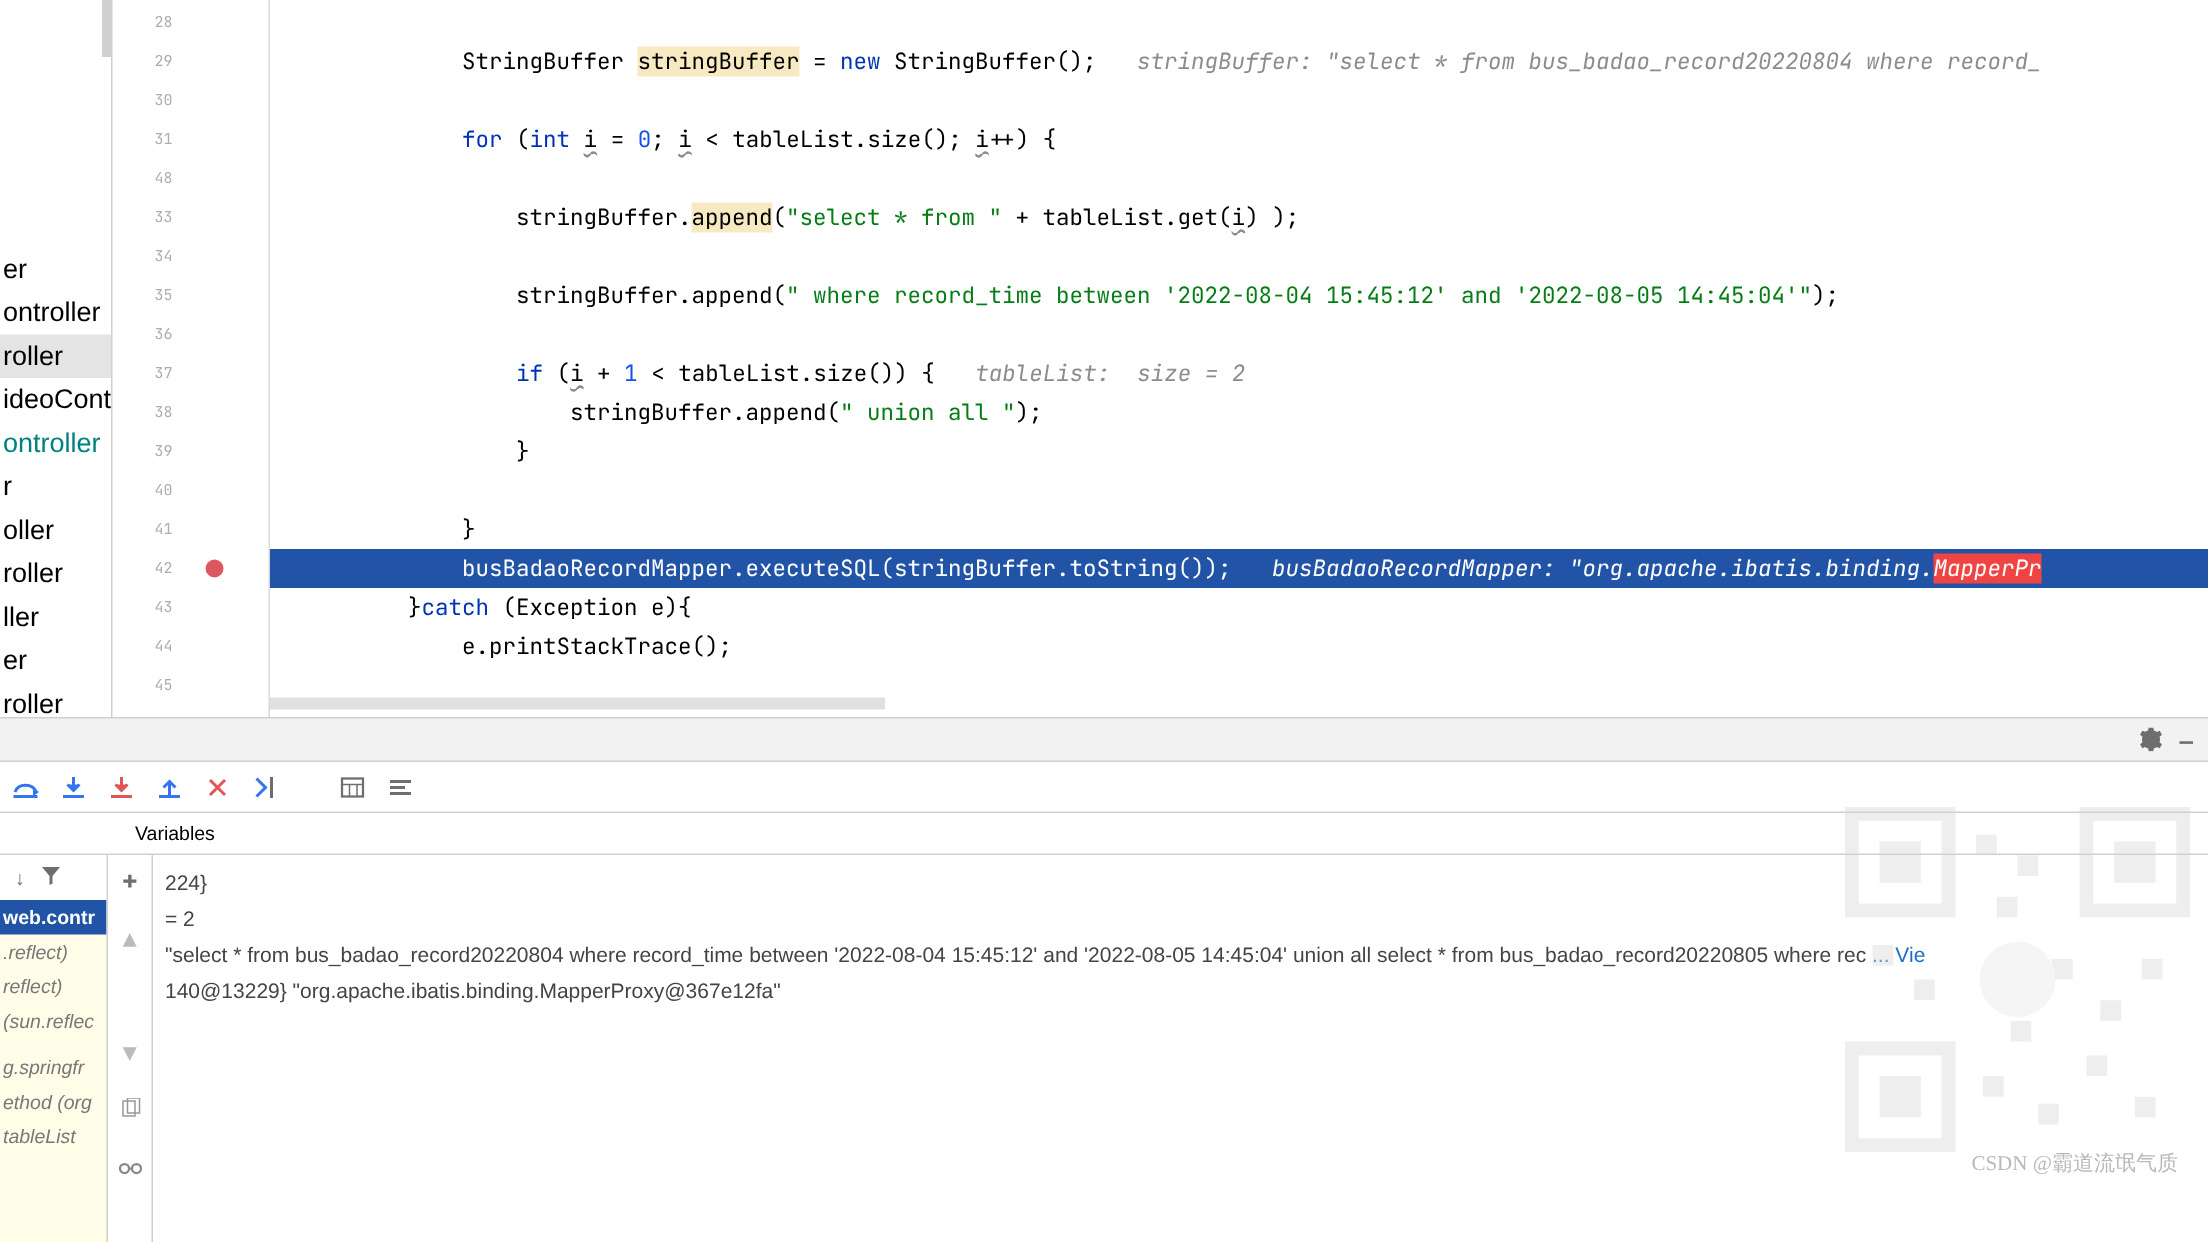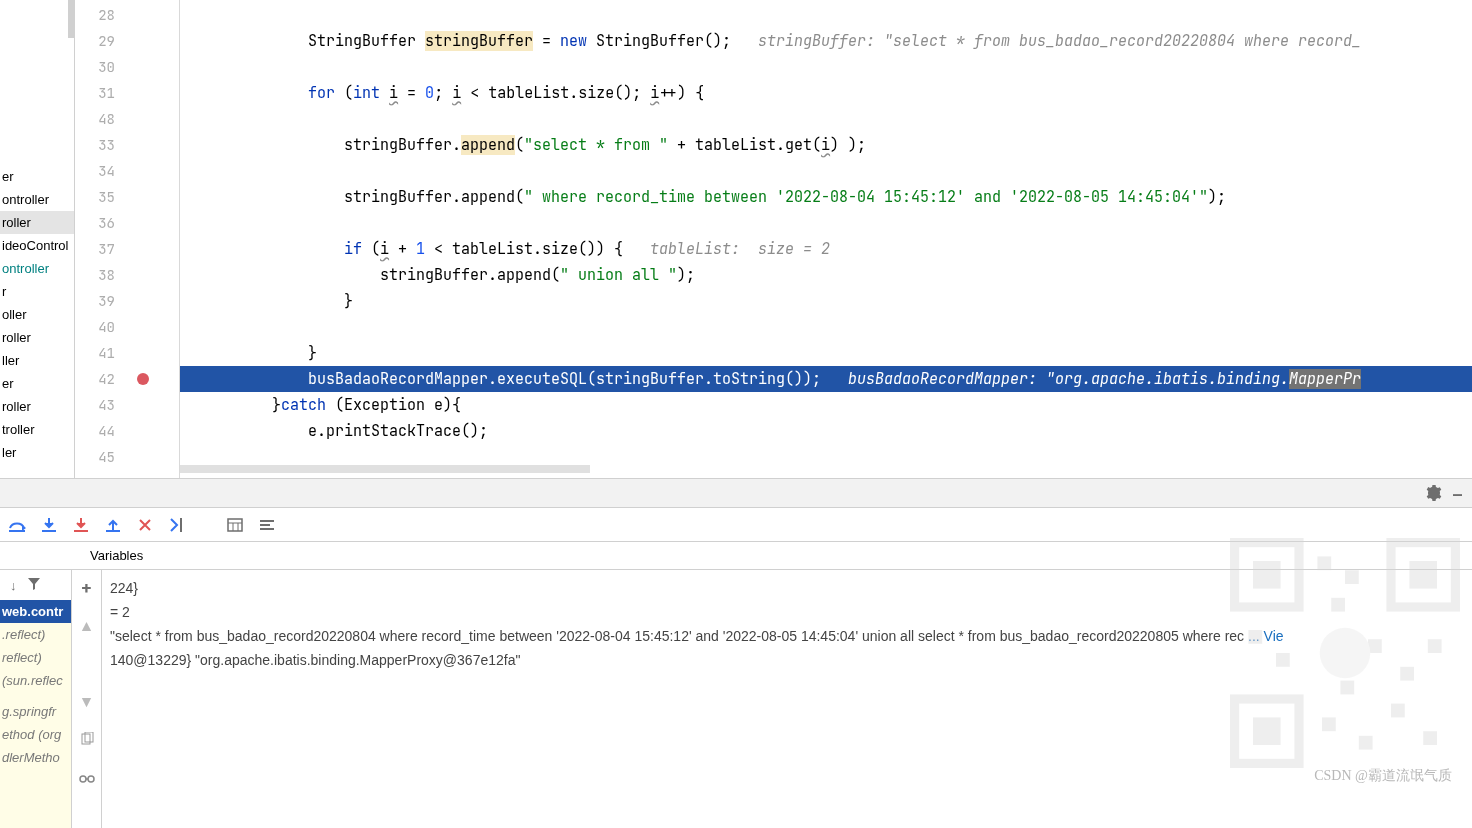--- a/index.html
+++ b/index.html
@@ -17,21 +17,21 @@
     display: flex;
     height: 478px;
     width: 100%;
   }
   .file-tree {
     width: 75px;
     background: #fff;
     border-right: 1px solid #d0d0d0;
     overflow: hidden;
     font-family: Arial, sans-serif;
-    font-size: 13px;
+    font-size: 18px;
     padding-top: 165px;
     position: relative;
   }
   .file-tree-scrollbar {
     position: absolute;
     left: 68px;
     top: 0;
     width: 7px;
     height: 38px;
     background: #d0d0d0;
@@ -52,21 +52,21 @@
   .gutter-row {
     height: 26px;
     line-height: 26px;
     display: flex;
     justify-content: space-between;
     align-items: center;
     position: relative;
   }
   .line-num {
     color: #adadad;
-    font-size: 14px;
+    font-size: 10px;
     text-align: right;
     width: 40px;
   }
   .breakpoint {
     width: 12px;
     height: 12px;
     border-radius: 50%;
     background: #db5860;
     position: absolute;
     left: 62px;
@@ -317,21 +317,21 @@
         <div class="code-line"></div>
         <div class="code-line">                stringBuffer.<span class="hl-yellow">append</span>(<span class="str">"select * from "</span> + tableList.get(<span class="wavy">i</span>) );</div>
         <div class="code-line"></div>
         <div class="code-line">                stringBuffer.append(<span class="str">" where record_time between '2022-08-04 15:45:12' and '2022-08-05 14:45:04'"</span>);</div>
         <div class="code-line"></div>
         <div class="code-line">                <span class="kw">if</span> (<span class="wavy">i</span> + <span class="num">1</span> &lt; tableList.size()) {   <span class="comment">tableList:  size = 2</span></div>
         <div class="code-line">                    stringBuffer.append(<span class="str">" union all "</span>);</div>
         <div class="code-line">                }</div>
         <div class="code-line"></div>
         <div class="code-line">            }</div>
-        <div class="code-line active">            busBadaoRecordMapper.executeSQL(stringBuffer.toString());   <span class="comment">busBadaoRecordMapper: "org.apache.ibatis.binding.</span><span class="comment" style="background:#737373">MapperPr</span></div>
+        <div class="code-line active">            busBadaoRecordMapper.executeSQL(stringBuffer.toString());   <span class="comment">busBadaoRecordMapper: "org.apache.ibatis.binding.</span><span class="comment" style="background:#ef4444">MapperPr</span></div>
         <div class="code-line">        }<span class="kw">catch</span> (Exception e){</div>
         <div class="code-line">            e.printStackTrace();</div>
       </div>
     <div class="code-scrollbar"></div>
   </div>
 </div>
 
 <div class="separator-bar">
   <span class="gear-icon">
     <svg width="16" height="16" viewBox="0 0 16 16">
@@ -409,21 +409,21 @@
           </svg></span>
     </div>
     <div id="frame-items">
         <div class="frame-item active">web.contr</div>
         <div class="frame-item">.reflect)</div>
         <div class="frame-item">reflect)</div>
         <div class="frame-item">(sun.reflec</div>
         <div class="frame-item"></div>
         <div class="frame-item">g.springfr</div>
         <div class="frame-item">ethod (org</div>
-        <div class="frame-item">dlerMetho</div>
+        <div class="frame-item">tableList</div>
       </div>
   </div>
 
   <div class="vars-gutter">
     <span style="color:#6e6e6e;font-size:18px;font-weight:bold">+</span>
     <span style="color:#bbb">▲</span>
     <span style="height:20px"></span>
     <span style="color:#bbb">▼</span>
     <span><svg width="14" height="14">
           <rect x="2" y="2" width="8" height="10" fill="none" stroke="#999"></rect>

